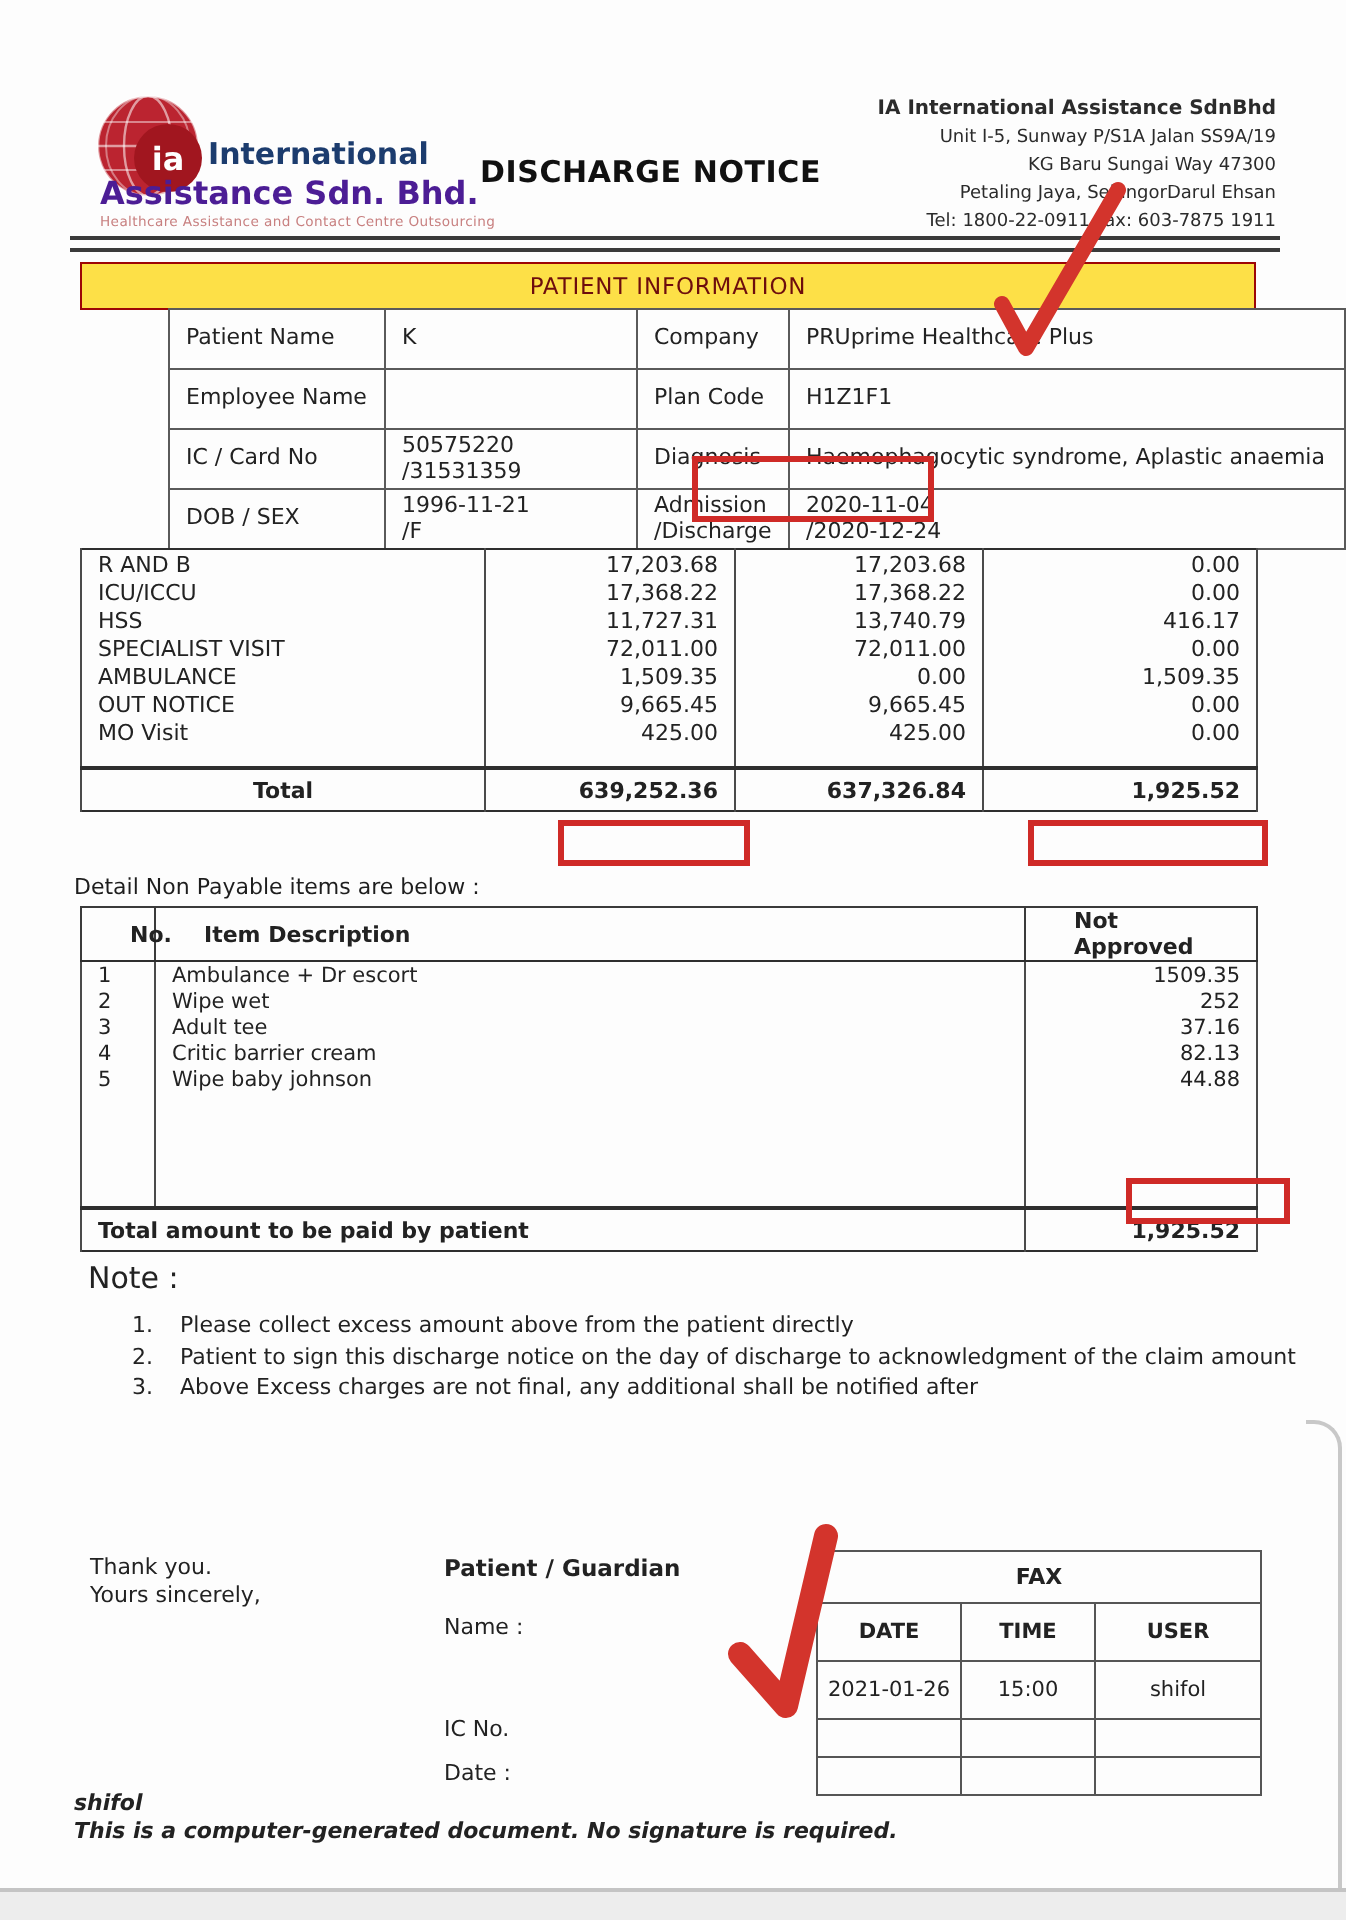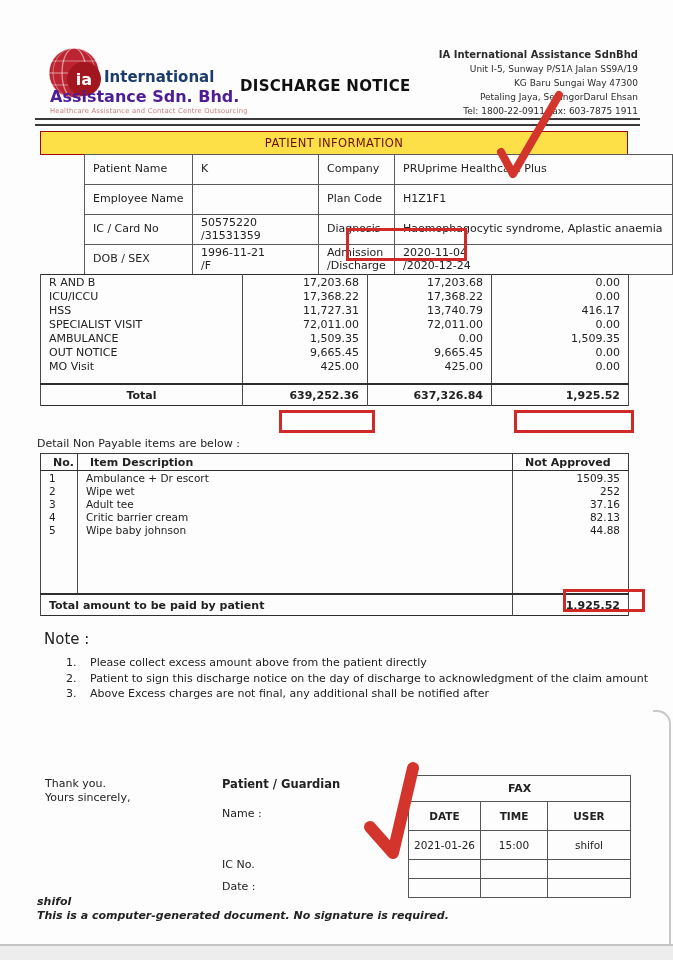--- a/index.html
+++ b/index.html
@@ -37,21 +37,21 @@
   .btable td, .btable th { font-size:11px; padding:0 8px; }
   .btable th { border:1px solid #3a3a3a; border-bottom:1.5px solid #2e2e2e; height:17px; text-align:center; }
   .btable td { border-left:1px solid #4a4a4a; border-right:1px solid #4a4a4a; height:14px; }
   .num { text-align:right; }
   .btable .spacer td { height:10px; }
   .btable .total td { border-top:2px solid #2e2e2e; height:20px; font-weight:bold; }
   .center { text-align:center; }
   .detail-note { position:absolute; left:37px; top:437px; font-size:11px; color:#1e1e1e; }
   
   .ntable { position:absolute; left:40px; top:453px; width:588px; border:1.5px solid #2e2e2e; }
-  .ntable th { font-size:11px; text-align:left; border:1px solid #3a3a3a; border-bottom:1.5px solid #2e2e2e; height:16px; padding:0 12px; }
+  .ntable th { font-size:11px; text-align:left; border:1px solid #3a3a3a; border-bottom:1.5px solid #2e2e2e; height:16px; padding:0 24px; }
   .ntable td { font-size:10.5px; border-left:1px solid #4a4a4a; border-right:1px solid #4a4a4a; height:13px; padding:0 8px; }
   .ntable .spacer td { height:57px; }
   .ntable .total td { border-top:2px solid #2e2e2e; height:20px; font-weight:bold; font-size:11px; }
   
   .note-title { position:absolute; left:44px; top:630px; font-size:15px; }
   .note-list { position:absolute; left:66px; top:655px; font-size:11px; line-height:15.5px; }
   .note-item { display:flex; }
   .note-num { width:14px; flex:0 0 14px; }
   .note-text { padding-left:10px; }
   

